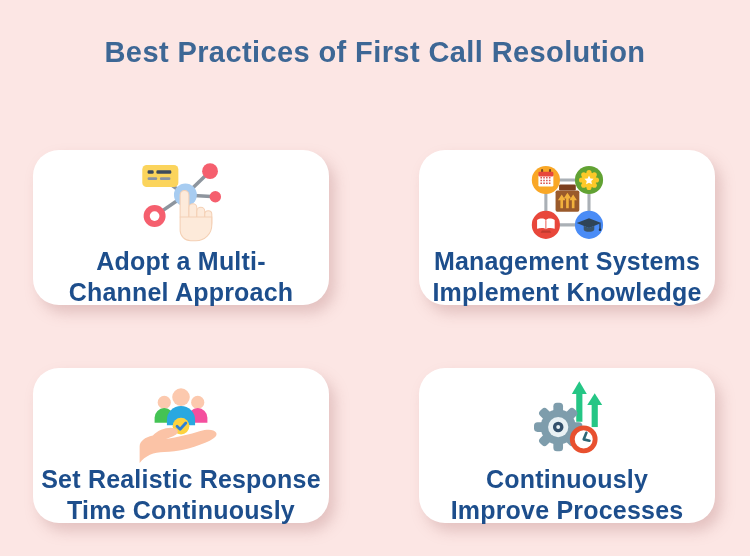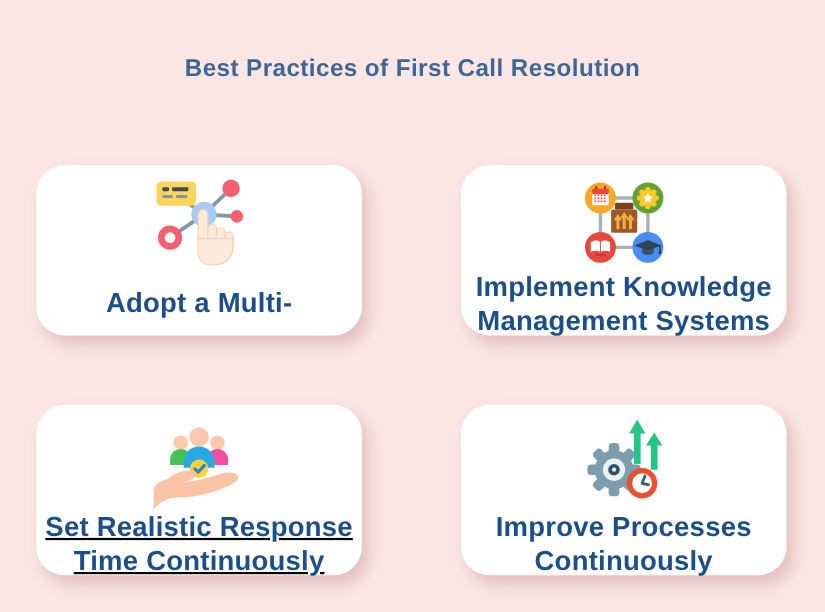--- a/index.html
+++ b/index.html
@@ -13,44 +13,44 @@
   html,body{width:750px;height:556px;}
   body{
     background:var(--background);
     font-family:"Liberation Sans","DejaVu Sans",sans-serif;
     position:relative;
     overflow:hidden;
   }
   .canvas{position:absolute;inset:0;}
   .title{
     position:absolute;
-    top:48px;left:0;right:0;
+    top:34px;left:0;right:0;
     text-align:center;
     color:var(--title-text);
-    font-size:22px;
+    font-size:29px;
     font-weight:800;
     letter-spacing:.4px;
     line-height:1.3;
   }
   .title .tl{display:block;}
   .card{
     position:absolute;
     width:296px;height:155px;
     background:var(--card-background);
     border-radius:26px;
     box-shadow:6px 8px 14px var(--card-shadow);
     display:flex;
     flex-direction:column;
     align-items:center;
     justify-content:space-between;
     padding:8px 8px 13px 8px;
   }
   .card.c1{left:33px;top:150px;}
   .card.c2{left:419px;top:150px;}
-  .card.c3{left:33px;top:368px;text-decoration:underline;}
+  .card.c3{left:33px;top:368px;}
   .card.c4{left:419px;top:368px;}
   .icon{height:88px;display:flex;align-items:center;justify-content:center;}
   .icon svg{height:88px;width:88px;display:block;}
   .label{
     text-align:center;
     color:var(--card-text);
     font-size:25px;
     font-weight:700;
     letter-spacing:.2px;
     line-height:1.24;
@@ -89,20 +89,21 @@
           <rect x="49" y="37" width="10" height="34" rx="5"></rect>
           <rect x="59" y="52" width="9" height="25" rx="4.5"></rect>
           <rect x="68" y="56" width="9" height="22" rx="4.5"></rect>
           <rect x="77" y="60" width="8" height="18" rx="4"></rect>
           <path d="M49 67 H85 v9 c0 10 -8 18 -18 18 h-6 c-6.6 0 -12 -5.4 -12 -12 Z"></path>
         </g>
       </svg>
     </div>
     <div class="label">
       <span>Adopt a Multi-</span>
+      <span>Channel Approach</span>
     </div>
   </div>
 
   <div class="card c2">
     <div class="icon">
       <svg viewBox="0 0 100 100" aria-hidden="true">
         <path d="M26 25 H75 V76 H26 Z" fill="none" stroke="#aab0b6" stroke-width="3.5"></path>
         <rect x="41" y="30" width="19" height="7" rx="1.5" fill="#7c3f1f"></rect>
         <rect x="37" y="37" width="27" height="24" rx="2" fill="#9a5a2b"></rect>
         <g fill="#f2b13c">
@@ -134,22 +135,22 @@
         <path d="M26 70.7 V81" stroke="#e8473b" stroke-width="1"></path>
         <path d="M21.5 82.5 h9 l1.5 2.5 h-12 z" fill="#c03a2e"></path>
         <circle cx="75" cy="76" r="16" fill="#4a8cf6"></circle>
         <polygon points="75,68.5 89,74 75,79.5 61,74" fill="#2f4456"></polygon>
         <path d="M69 77 v4.2 c0 1.6 3 2.6 6 2.6 s6 -1 6 -2.6 V77 L75 79.5 Z" fill="#3a5468"></path>
         <path d="M87.5 74.8 v5.5" stroke="#24364a" stroke-width="1.4" stroke-linecap="round"></path>
         <circle cx="87.5" cy="81.5" r="1.4" fill="#24364a"></circle>
       </svg>
     </div>
     <div class="label">
+      <span>Management Systems</span>
       <span>Implement Knowledge</span>
-      <span>Management Systems</span>
     </div>
   </div>
 
   <div class="card c3">
     <div class="icon">
       <svg viewBox="0 0 100 100" aria-hidden="true">
         <circle cx="31" cy="30" r="7.5" fill="#fcc9ae"></circle>
         <path d="M20 53 v-5.5 a11 11 0 0 1 22 0 V53 Z" fill="#44c354"></path>
         <circle cx="69" cy="30" r="7.5" fill="#fcc9ae"></circle>
         <path d="M58 53 v-5.5 a11 11 0 0 1 22 0 V53 Z" fill="#f44f9e"></path>
@@ -183,18 +184,18 @@
           <circle r="20"></circle>
         </g>
         <circle cx="40" cy="58" r="11.5" fill="#e9f1f4"></circle>
         <circle cx="40" cy="58" r="6" fill="#33506b"></circle>
         <circle cx="40" cy="58" r="2.2" fill="#e9f1f4"></circle>
         <circle cx="69" cy="72" r="13" fill="#ffffff" stroke="#e8502f" stroke-width="5.5"></circle>
         <path d="M69 72 L72 64.5 M69 72 L75.5 73.5" stroke="#2e6777" stroke-width="3" stroke-linecap="round"></path>
       </svg>
     </div>
     <div class="label">
+      <span>Continuously</span>
       <span>Improve Processes</span>
-      <span>Continuously</span>
     </div>
   </div>
 
 </div>
 
 </body></html>

